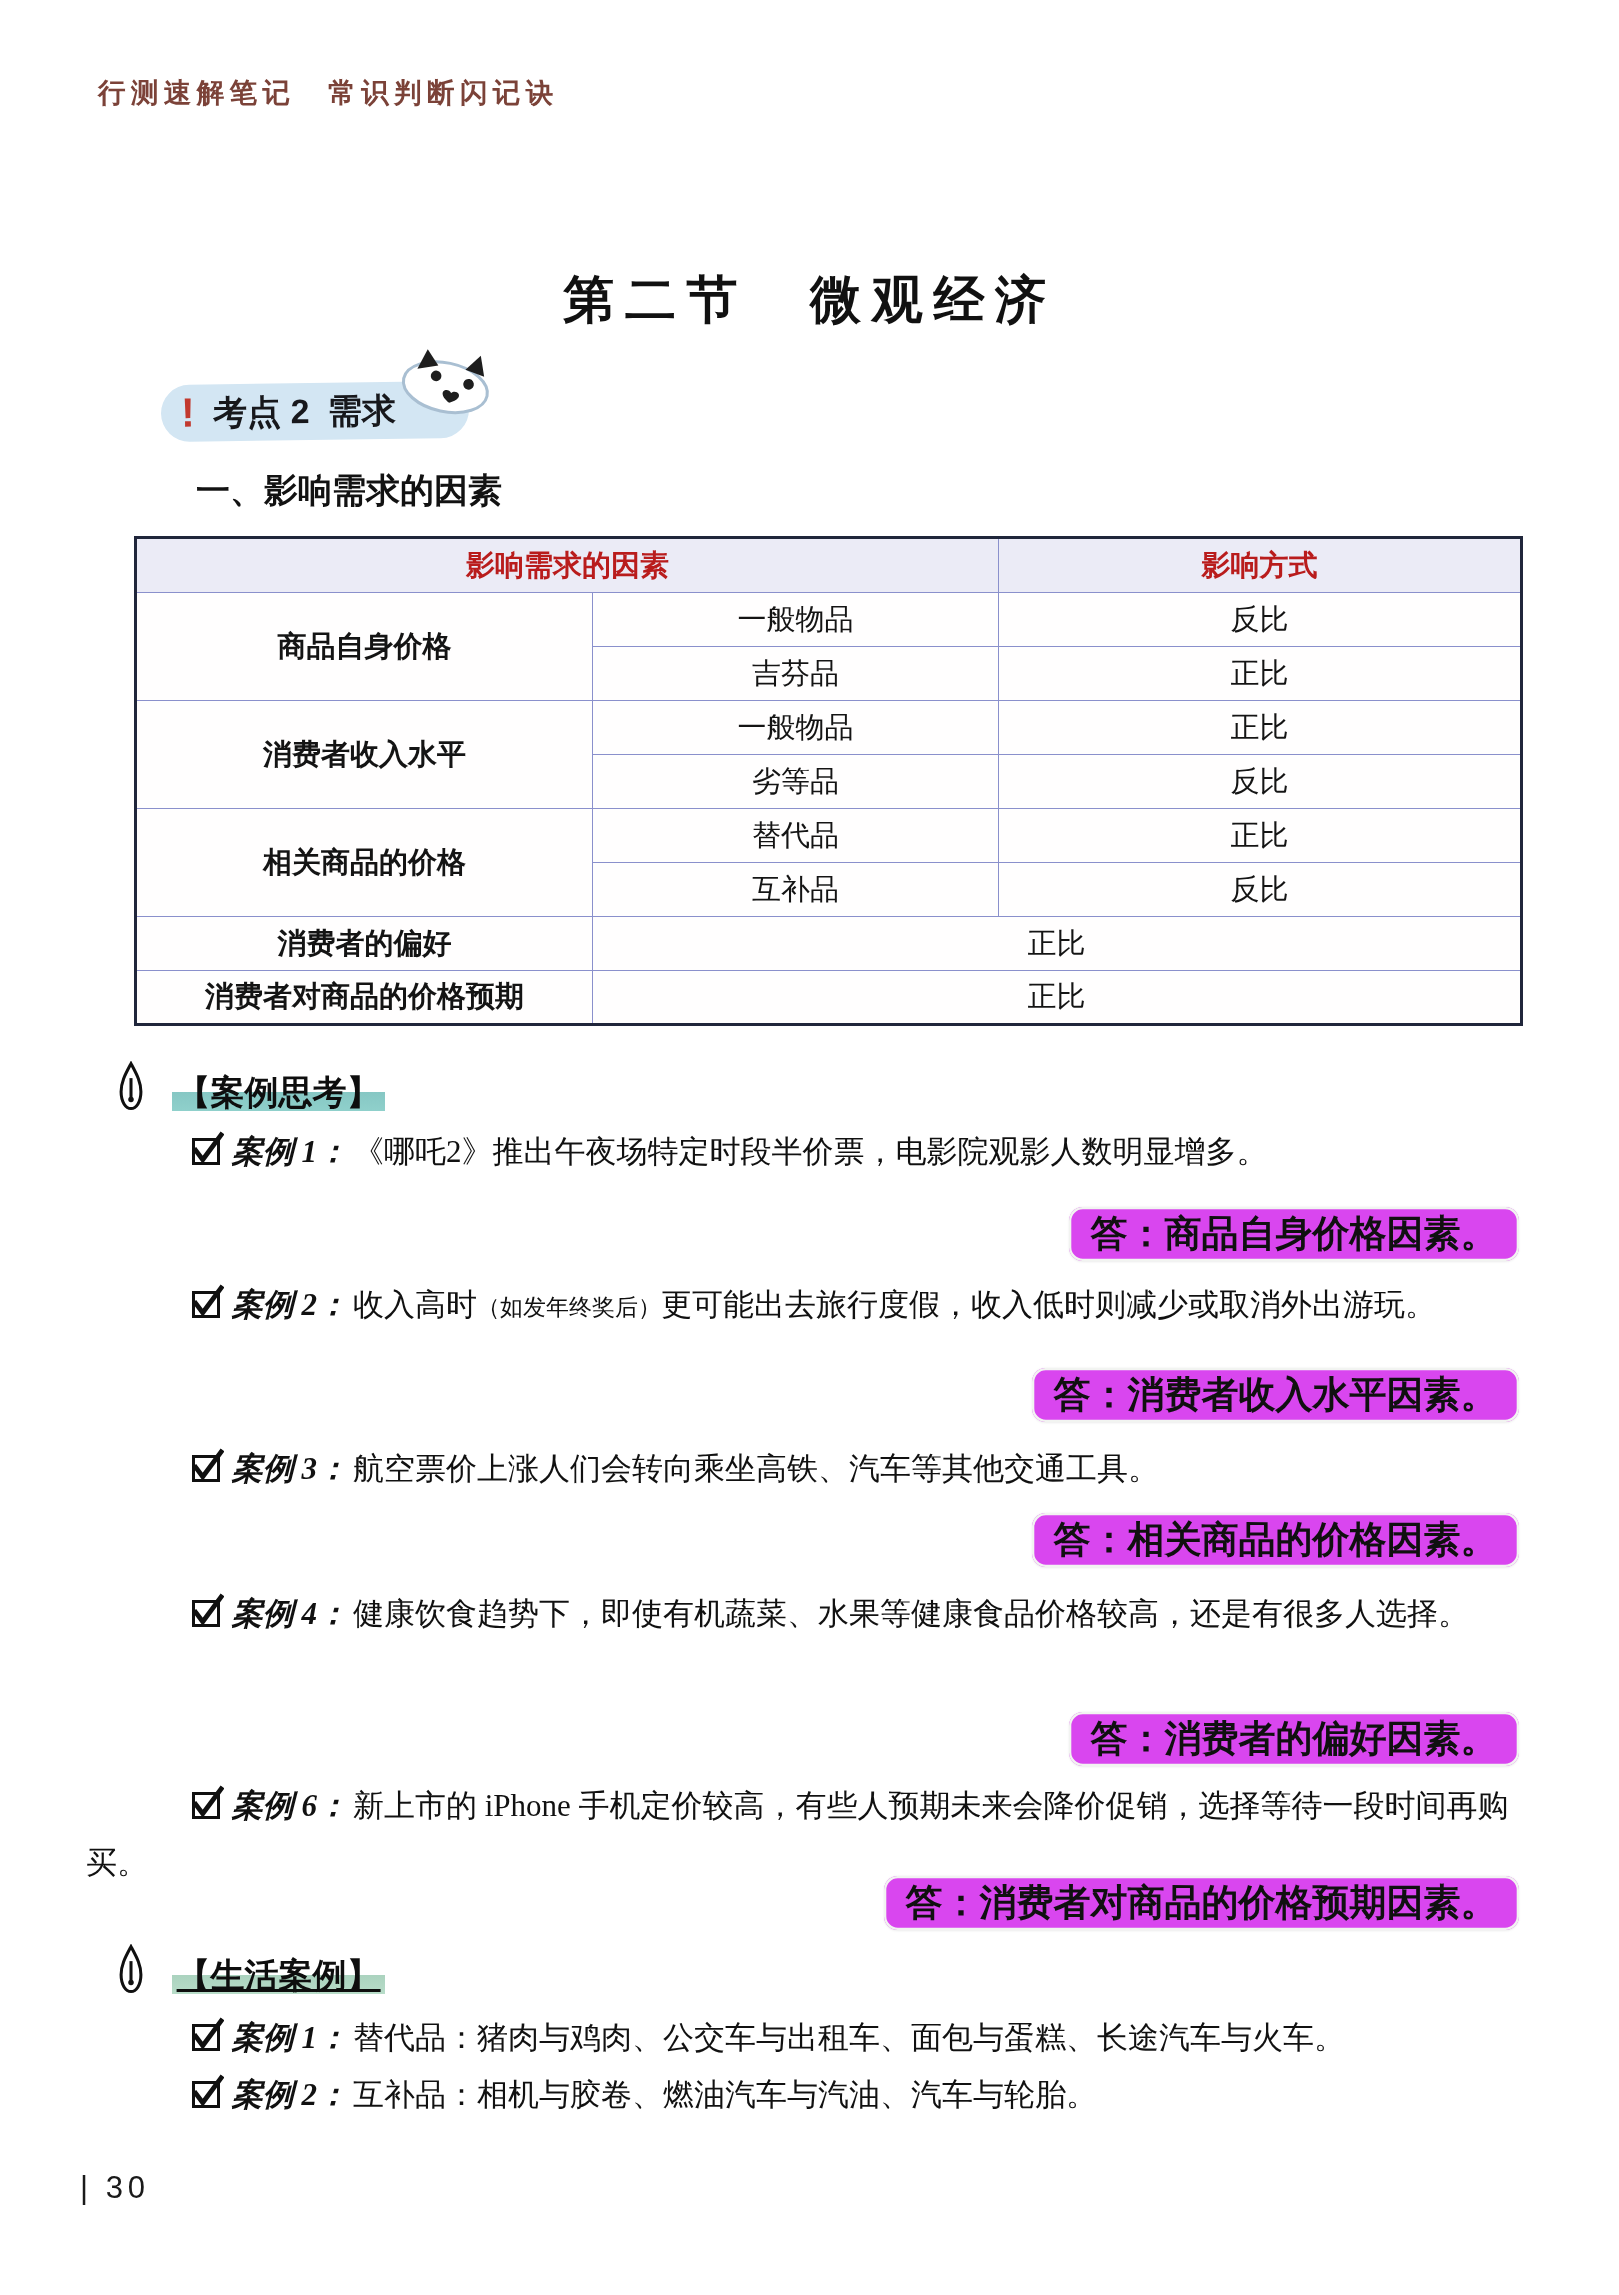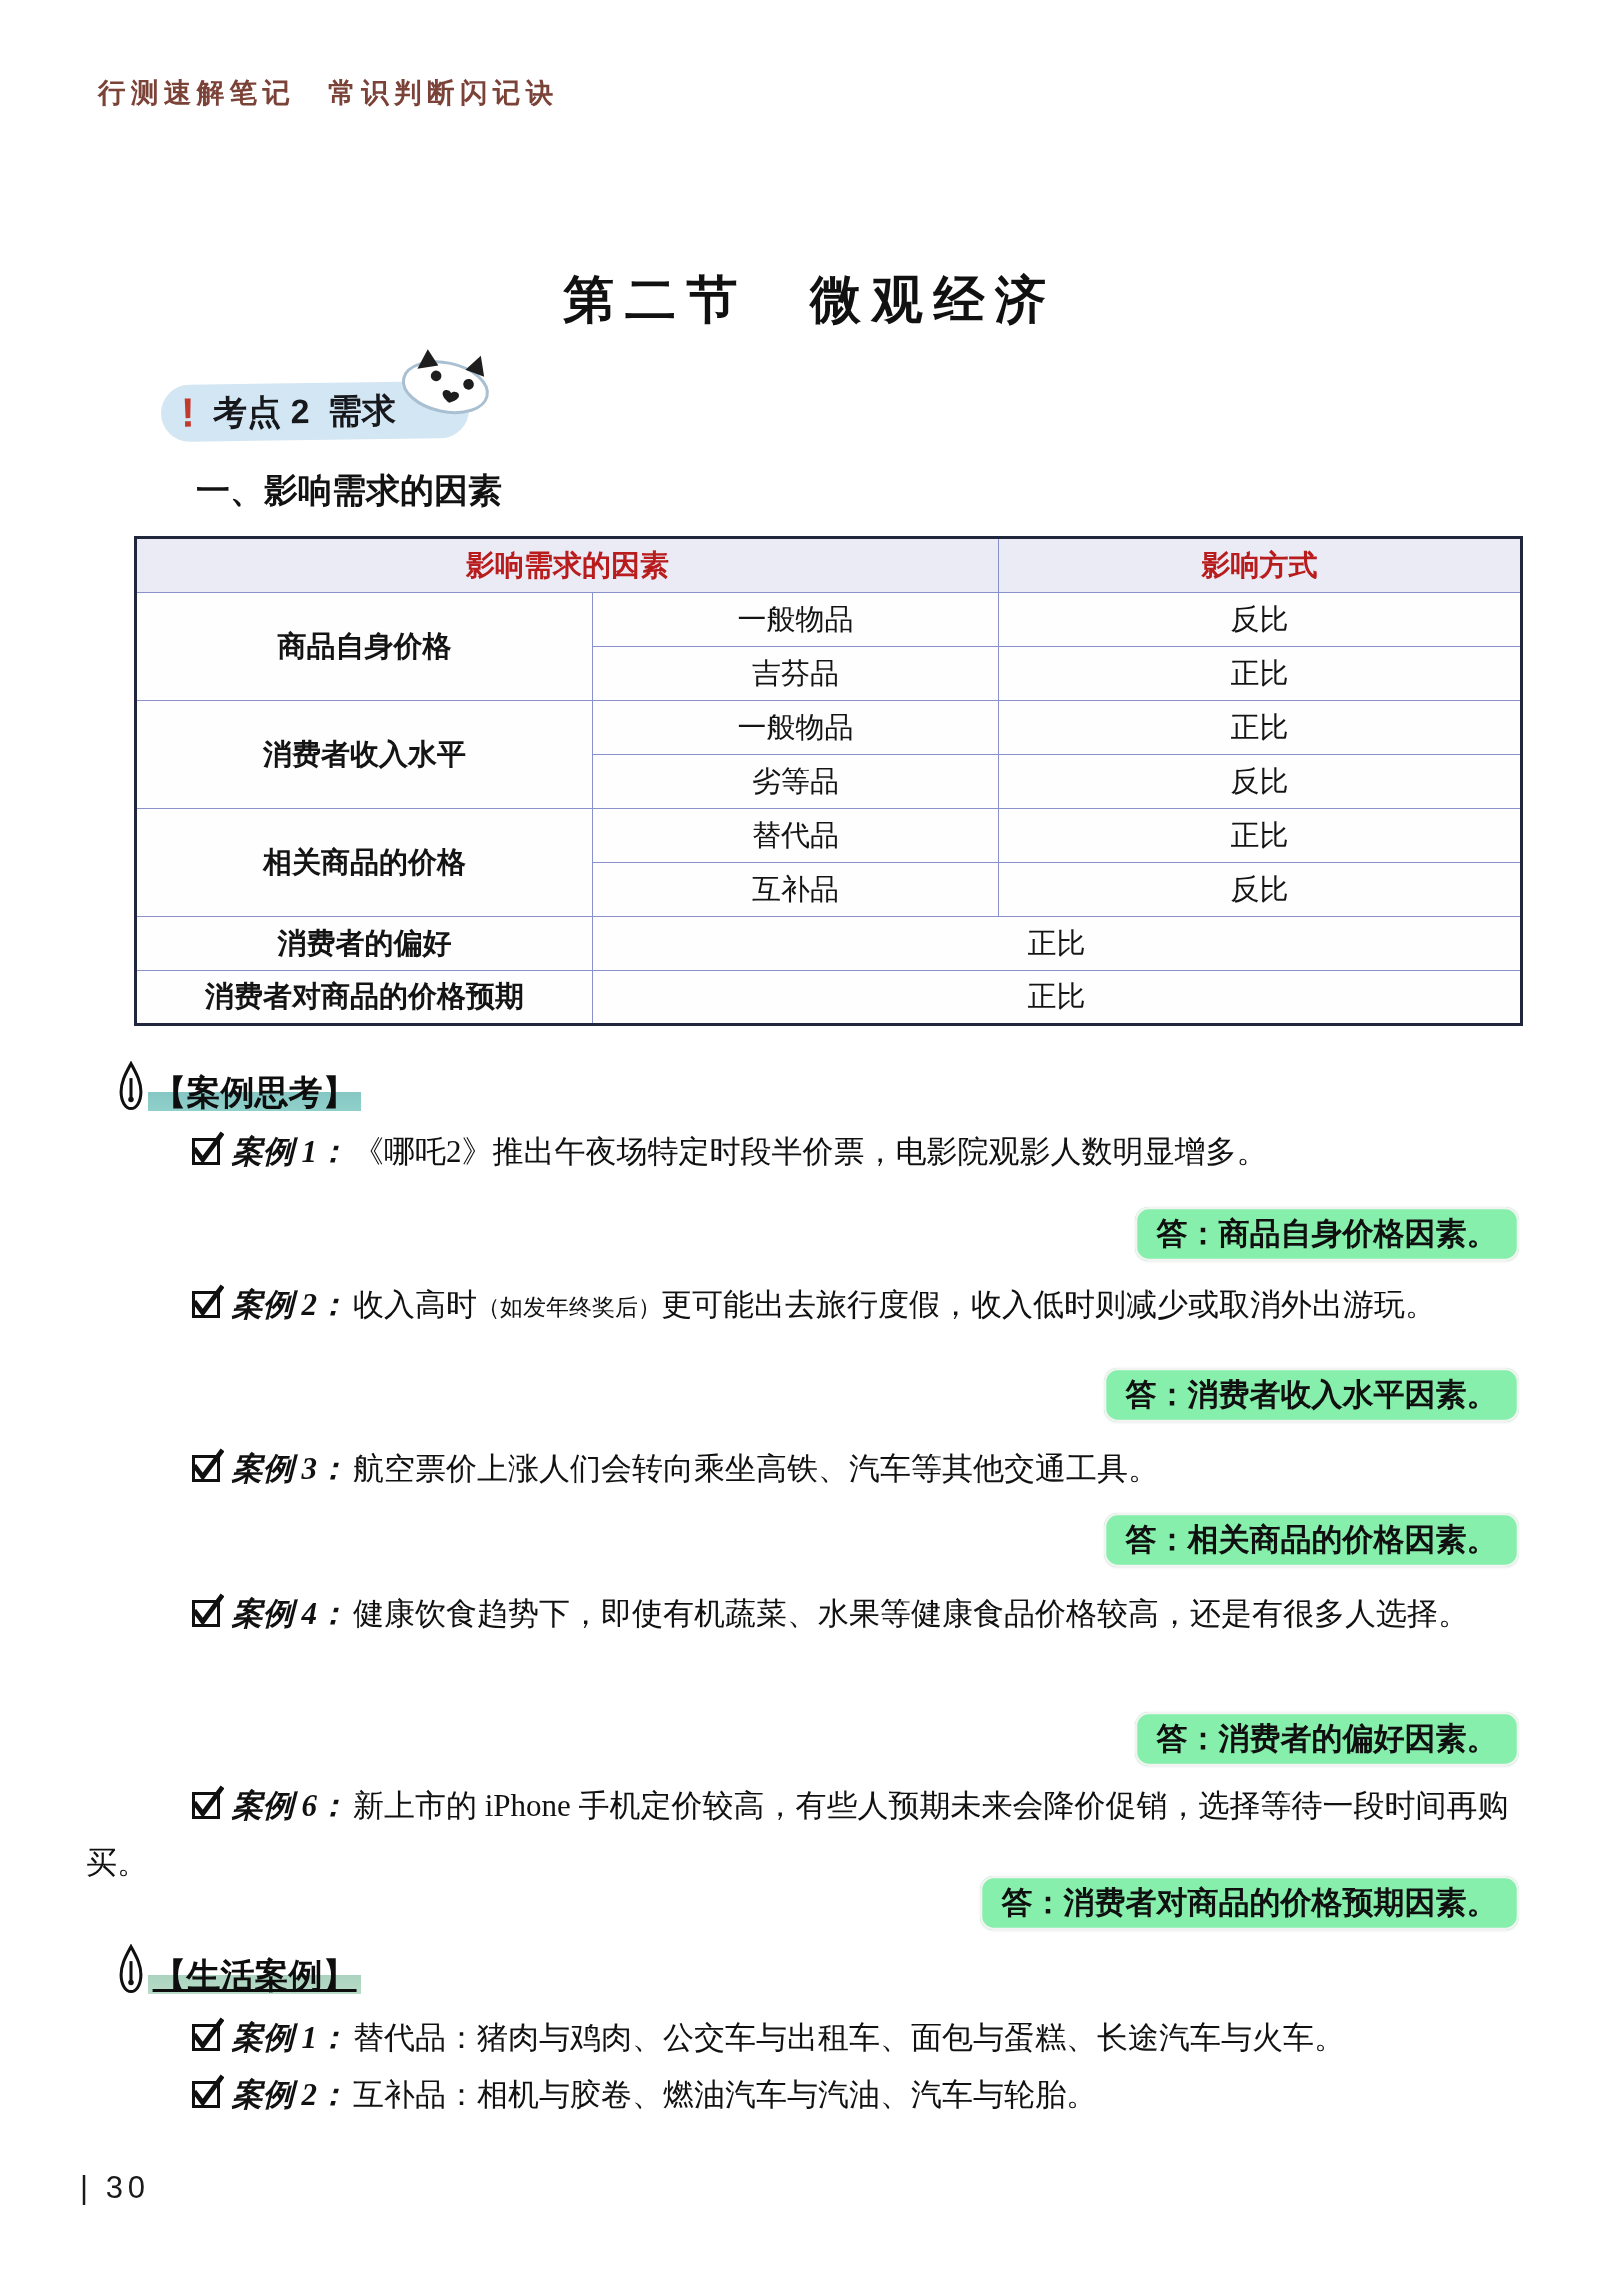--- a/index.html
+++ b/index.html
@@ -38,21 +38,21 @@
   .factor-table th {
     background:#ebebf6; height:55px; font-weight:bold; color:#b91c1c;
     border:1.5px solid #8a90cc; text-align:center;
   }
   .factor-table td {
     height:54px; text-align:center; vertical-align:middle;
     border:1.5px solid #8a90cc; background:#fffefe; color:#141414;
   }
   .factor-table td.factor-cell { font-weight:600; }
 
-  .label-row { position:absolute; left:115px; display:flex; align-items:flex-end; gap:1px; }
+  .label-row { position:absolute; left:115px; display:flex; align-items:flex-end; gap:25px; }
   .pen-icon { display:inline-block; }
   .hl {
     font-size:34px; font-weight:bold; color:#0e0e0e; padding:0 4.6px; line-height:1.3;
     font-family:"Liberation Serif","DejaVu Serif",serif;
   }
   .hl.teal  { background:linear-gradient(transparent 48%, #86c7c4 48%, #8fd0cb 90%, transparent 90%); }
   .hl.green { background:linear-gradient(transparent 48%, #abd3bf 48%, #b7dcc8 90%, transparent 90%);text-decoration:underline; }
 
   .para {
     position:absolute; left:86px; width:1439px;
@@ -62,23 +62,23 @@
   .checkbox {
     display:inline-block; width:27.5px; height:27.5px; border:3.8px solid #101010;
     position:relative; margin-right:12.2px; vertical-align:-3.1px; background:#fff;
   }
   .checkbox svg { position:absolute; left:-4.6px; top:-10.7px; }
   .case-name { font-weight:bold; font-style:italic; margin-right:5px; }
   .case-note { font-size:23px; }
 
   .answer {
     position:absolute; height:54px; line-height:54px; right:101px;
-    padding:0 21.4px; background:#86efac; border-radius:13.8px;
+    padding:0 21.4px; background:#d946ef; border-radius:13.8px;
     box-shadow:0 0 0 2.3px #f2f4f1 inset, 0 0.8px 2.3px rgba(0,0,0,0.08);
-    font-size:31px; font-weight:bold; color:#101010; white-space:nowrap;
+    font-size:37px; font-weight:bold; color:#101010; white-space:nowrap;
     font-family:"Liberation Serif","DejaVu Serif",serif;
   }
 
   .page-number { position:absolute; left:80px; top:2170px; font-size:31px; color:#1a1a1a; letter-spacing:4.6px; }
 </style>
 </head>
 <body>
 
 <div class="page">
 

